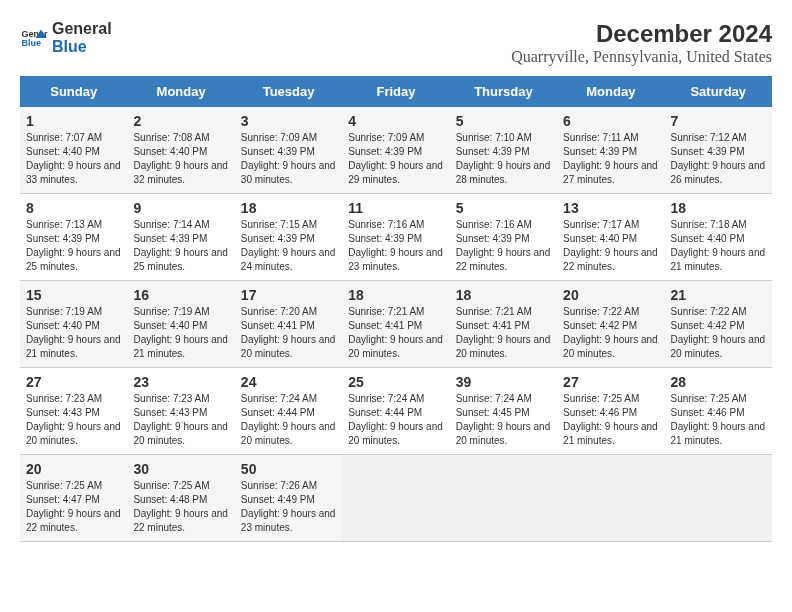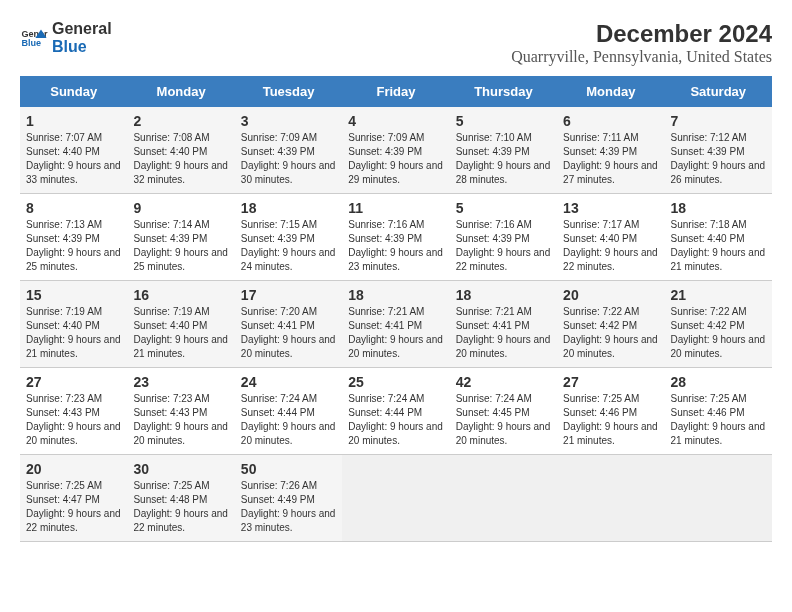--- a/index.html
+++ b/index.html
@@ -169,21 +169,21 @@
       </tr>
       <tr>
         <td><span class="day-number">27</span>
           <span class="day-info">Sunrise: 7:23 AM<br>Sunset: 4:43 PM<br>Daylight: 9 hours and 20 minutes.</span></td>
         <td><span class="day-number">23</span>
           <span class="day-info">Sunrise: 7:23 AM<br>Sunset: 4:43 PM<br>Daylight: 9 hours and 20 minutes.</span></td>
         <td><span class="day-number">24</span>
           <span class="day-info">Sunrise: 7:24 AM<br>Sunset: 4:44 PM<br>Daylight: 9 hours and 20 minutes.</span></td>
         <td><span class="day-number">25</span>
           <span class="day-info">Sunrise: 7:24 AM<br>Sunset: 4:44 PM<br>Daylight: 9 hours and 20 minutes.</span></td>
-        <td><span class="day-number">42</span>
+        <td><span class="day-number">39</span>
           <span class="day-info">Sunrise: 7:24 AM<br>Sunset: 4:45 PM<br>Daylight: 9 hours and 20 minutes.</span></td>
         <td><span class="day-number">27</span>
           <span class="day-info">Sunrise: 7:25 AM<br>Sunset: 4:46 PM<br>Daylight: 9 hours and 21 minutes.</span></td>
         <td><span class="day-number">28</span>
           <span class="day-info">Sunrise: 7:25 AM<br>Sunset: 4:46 PM<br>Daylight: 9 hours and 21 minutes.</span></td>
       </tr>
       <tr>
         <td><span class="day-number">20</span>
           <span class="day-info">Sunrise: 7:25 AM<br>Sunset: 4:47 PM<br>Daylight: 9 hours and 22 minutes.</span></td>
         <td><span class="day-number">30</span>

